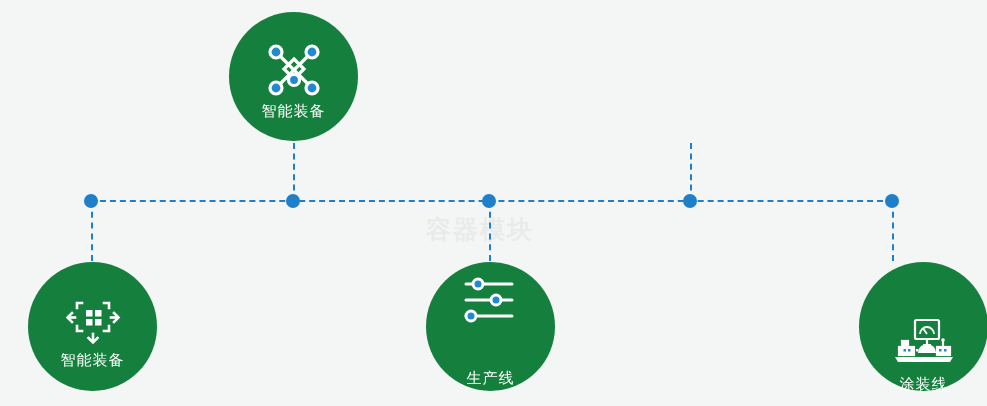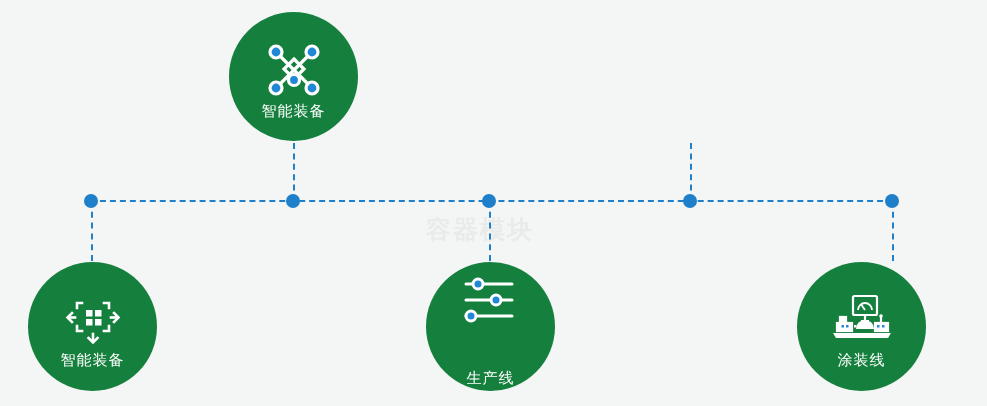--- a/index.html
+++ b/index.html
@@ -83,21 +83,21 @@
     letter-spacing: 1px;
     line-height: 1;
     white-space: nowrap;
   }
 
   
   #node-intelligent-equipment { left: 229px; top: 12px;  width: 129px; height: 129px; }
   #node-stereo-warehouse      { left: 626px; top: 12px;  width: 129px; height: 129px; }
   #node-logistics-sorting     { left: 28px;  top: 262px; width: 129px; height: 129px; }
   #node-production-line       { left: 426px; top: 262px; width: 129px; height: 129px; gap: 36px; }
-  #node-painting-line         { left: 797px; top: 262px; width: 129px; height: 129px; }
+  #node-painting-line         { left: 859px; top: 262px; width: 129px; height: 129px; justify-content: flex-end; }
 
   
   #node-intelligent-equipment .icon-wrap { margin-top: 6px; }
   #node-stereo-warehouse .icon-wrap { margin-top: 6px; }
   #node-logistics-sorting .icon-wrap { margin-top: 4px; }
   #node-production-line .icon-wrap { margin-top: 4px; }
   #node-painting-line .icon-wrap { margin-top: 4px; }
 
   svg { display: block; }
 </style>

